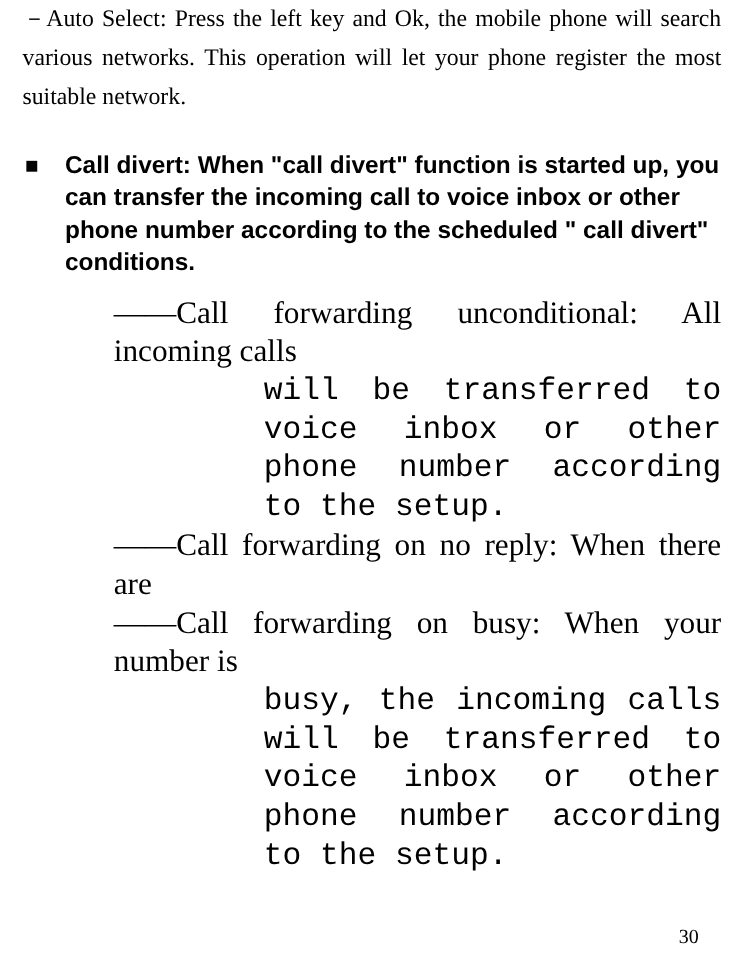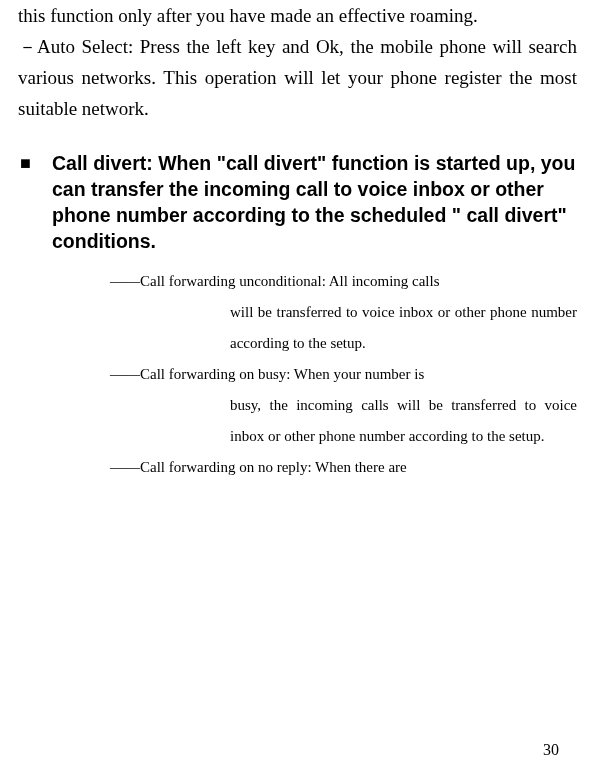--- a/index.html
+++ b/index.html
@@ -28,67 +28,67 @@
     line-height: 26px;
   }
   .heading-text {
     font-family: Arial, Helvetica, sans-serif;
     font-weight: bold;
     font-size: 19.5px;
     line-height: 26px;
     text-align: left;
   }
   .subitem {
-    margin-left: 92px;
-    font-size: 15px;
+    margin-left: 73px;
+    font-size: 25px;
     line-height: 31px;
     text-align: justify;
     text-indent: 0;
   }
   .subitem .cont {
     display: block;
     margin-left: 120px;
     text-align: justify;
+    font-family: Liberation Mono, monospace;
   }
   .page-number {
     position: absolute;
     bottom: 10px;
     right: 18px;
     font-size: 16px;
     font-family: "Times New Roman", Times, serif;
     margin-left: 33px;
   }
   .page-wrap {
     position: relative;
     width: 100%;
     height: 100%;
   }
 </style>
 </head>
 <body>
 
 <div class="page-wrap">
 
-  <p class="para">this function only after you have made an effective roaming.</p>
   <p class="para">－Auto Select: Press the left key and Ok, the mobile phone will search various networks. This operation will let your phone register the most suitable network.</p>
 
   <div class="section-heading">
     <div class="bullet">■</div>
     <div class="heading-text">Call divert: When "call divert" function is started up, you can transfer the incoming call to voice inbox or other phone number according to the scheduled " call divert" conditions.</div>
   </div>
 
   <div class="subitem">
     <span>――Call forwarding unconditional: All incoming calls</span>
     <span class="cont">will be transferred to voice inbox or other phone number according to the setup.</span>
   </div>
 
   <div class="subitem">
-    <span>――Call forwarding on busy: When your number is</span>
-    <span class="cont">busy, the incoming calls will be transferred to voice inbox or other phone number according to the setup.</span>
+    <span>――Call forwarding on no reply: When there are</span>
   </div>
 
   <div class="subitem">
-    <span>――Call forwarding on no reply: When there are</span>
+    <span>――Call forwarding on busy: When your number is</span>
+    <span class="cont">busy, the incoming calls will be transferred to voice inbox or other phone number according to the setup.</span>
   </div>
 
   <div class="page-number">30</div>
 
 </div>
 
 </body></html>

